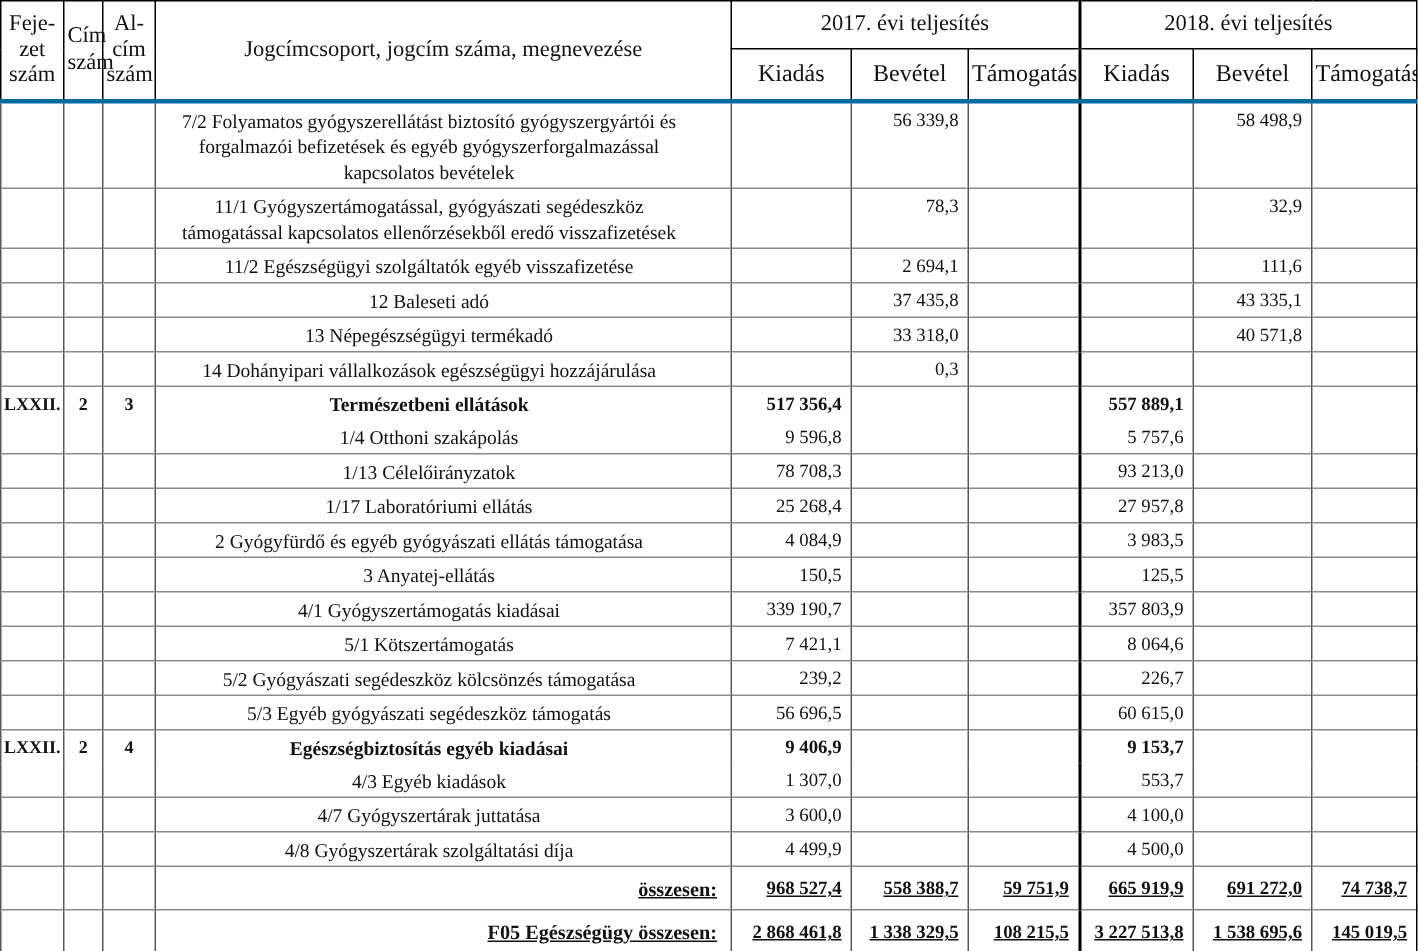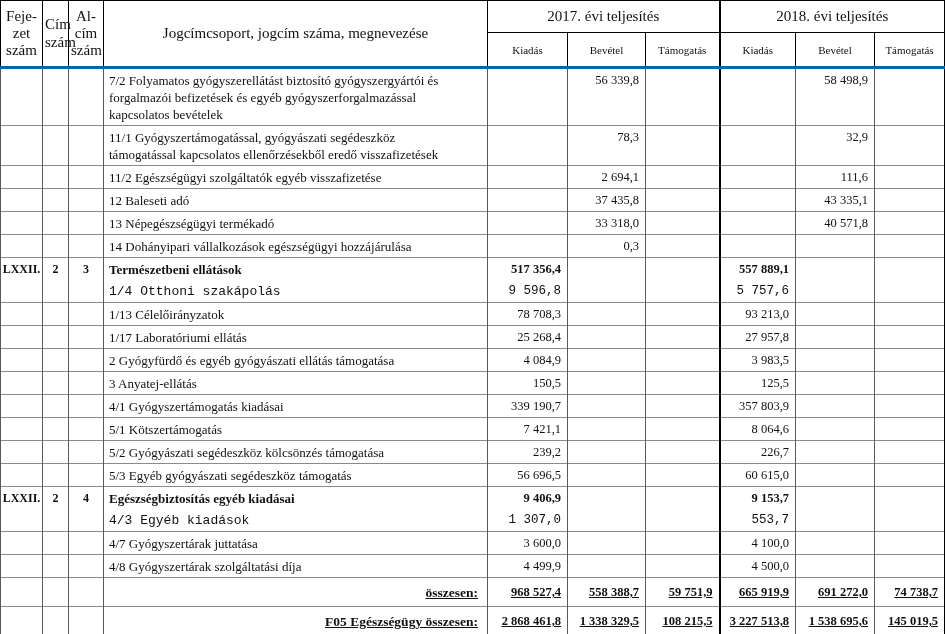--- a/index.html
+++ b/index.html
@@ -9,36 +9,36 @@
     font-family:"Liberation Serif", serif; color:#111;
     border-left:1px solid #000; border-top:1px solid #000;
     border-right:3px solid #000; border-bottom:2px solid #000;
   }
   
   thead th {
     border:1px solid #000; font-weight:normal; background:#fff;
     text-align:center; vertical-align:middle; padding:2px;
   }
   thead tr.yr th { font-size:15px; height:27px; }
-  thead tr.sub th { font-size:11px; height:29px;text-align:center; }
+  thead tr.sub th { font-size:16px; height:29px;text-align:center; }
   th.side-h { font-size:11.5px; line-height:1.15; white-space:pre-line; }
   th.name-h { font-size:13.5px; }
   thead { border-bottom:3px solid #0369a1; }
   
   tbody td {
     border-left:1px solid #595959; border-top:1px solid #8a8a8a;
     vertical-align:top; font-size:13px; line-height:17px;
     padding:3px 4px 2px 4px; overflow:hidden;
   }
   tbody td.side { text-align:center; font-size:12px; padding-left:1px; padding-right:1px; }
-  tbody td.name { padding-left:5px; padding-right:24px; }
+  tbody td.name { padding-left:5px; padding-right:24px;text-align:center; }
   tbody td.num  { text-align:right; padding-right:6px; font-size:12.5px; white-space:nowrap; }
   td.divider, th.divider { border-left:2px solid #000 !important; }
   tr.bold td { font-weight:bold; }
-  tr.no-top td { border-top:none;font-family:Liberation Mono, monospace; }
+  tr.no-top td { border-top:none; }
   tr.tall td { padding-top:6px; padding-bottom:5px;text-decoration:underline; }
   td.name.right { text-align:right; padding-right:9px; font-size:13.5px; }
 </style>
 </head>
 <body>
 
 <table>
   <colgroup>
     <col style="width:42px">
       <col style="width:26px">

